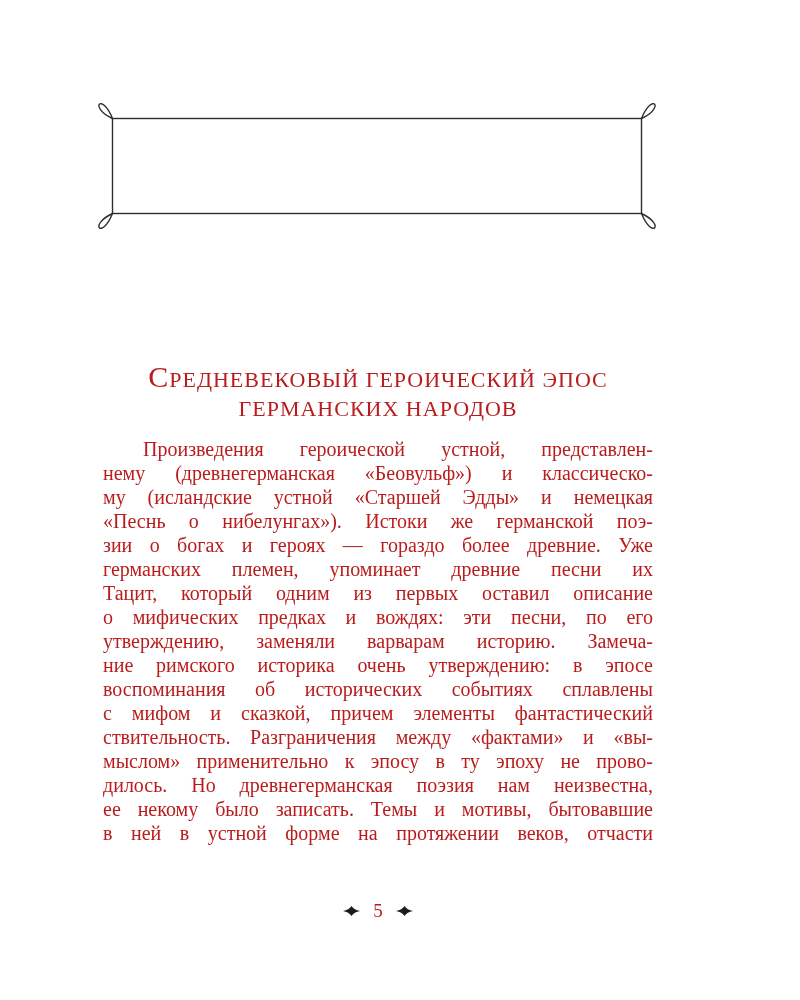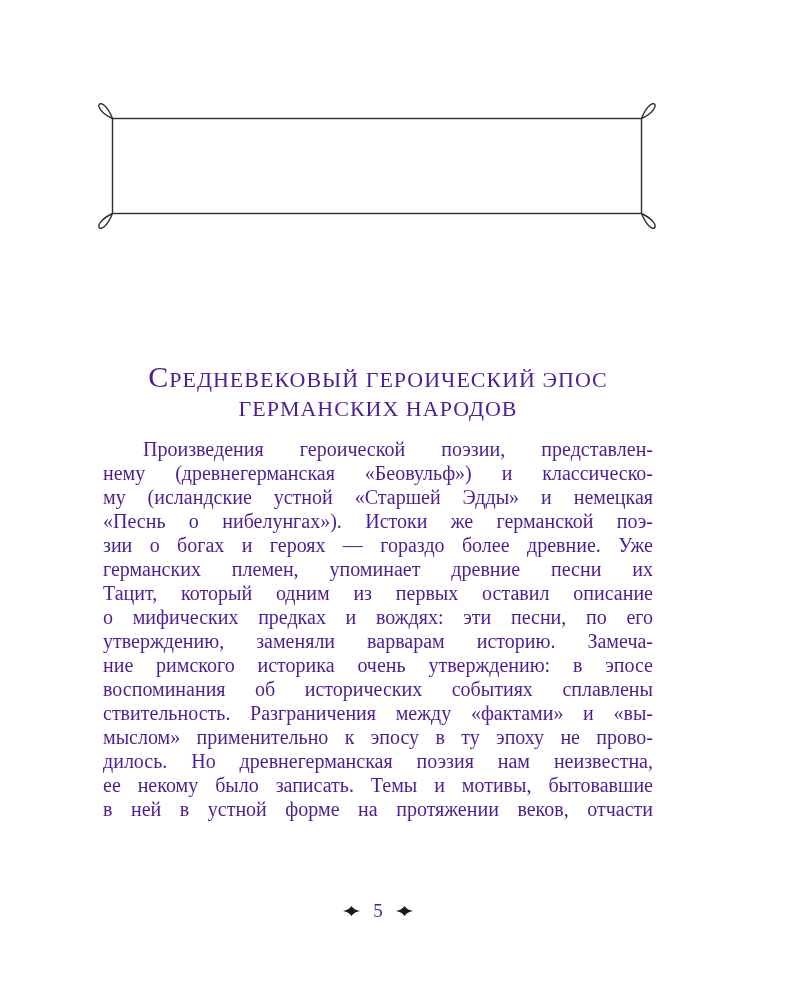--- a/index.html
+++ b/index.html
@@ -5,21 +5,21 @@
   html, body {
     margin: 0;
     padding: 0;
     background: #ffffff;
   }
   .page {
     position: relative;
     width: 800px;
     height: 1000px;
     background: #ffffff;
-    color: #4c1d95;
+    color: #b91c1c;
     font-family: "Liberation Serif", "DejaVu Serif", serif;
     overflow: hidden;
   }
   .frame-svg {
     position: absolute;
     left: 85px;
     top: 92px;
   }
   .content {
     position: absolute;
@@ -86,31 +86,32 @@
   </svg>
 
   <div class="content">
 
     <h1 class="heading">
       <div class="heading-line first">Средневековый героический эпос</div>
       <div class="heading-line">германских народов</div>
     </h1>
 
     <div class="body-text">
-      <div class="text-line indent">Произведения героической поэзии, представлен-</div>
+      <div class="text-line indent">Произведения героической устной, представлен-</div>
       <div class="text-line">нему (древнегерманская «Беовульф») и классическо-</div>
       <div class="text-line">му (исландские устной «Старшей Эдды» и немецкая</div>
       <div class="text-line">«Песнь о нибелунгах»). Истоки же германской поэ-</div>
       <div class="text-line">зии о богах и героях — гораздо более древние. Уже</div>
       <div class="text-line">германских племен, упоминает древние песни их</div>
       <div class="text-line">Тацит, который одним из первых оставил описание</div>
       <div class="text-line">о мифических предках и вождях: эти песни, по его</div>
       <div class="text-line">утверждению, заменяли варварам историю. Замеча-</div>
       <div class="text-line">ние римского историка очень утверждению: в эпосе</div>
       <div class="text-line">воспоминания об исторических событиях сплавлены</div>
+      <div class="text-line">с мифом и сказкой, причем элементы фантастический</div>
       <div class="text-line">ствительность. Разграничения между «фактами» и «вы-</div>
       <div class="text-line">мыслом» применительно к эпосу в ту эпоху не прово-</div>
       <div class="text-line">дилось. Но древнегерманская поэзия нам неизвестна,</div>
       <div class="text-line">ее некому было записать. Темы и мотивы, бытовавшие</div>
       <div class="text-line">в ней в устной форме на протяжении веков, отчасти</div>
     </div>
 
   </div>
 
   <div class="footer">

